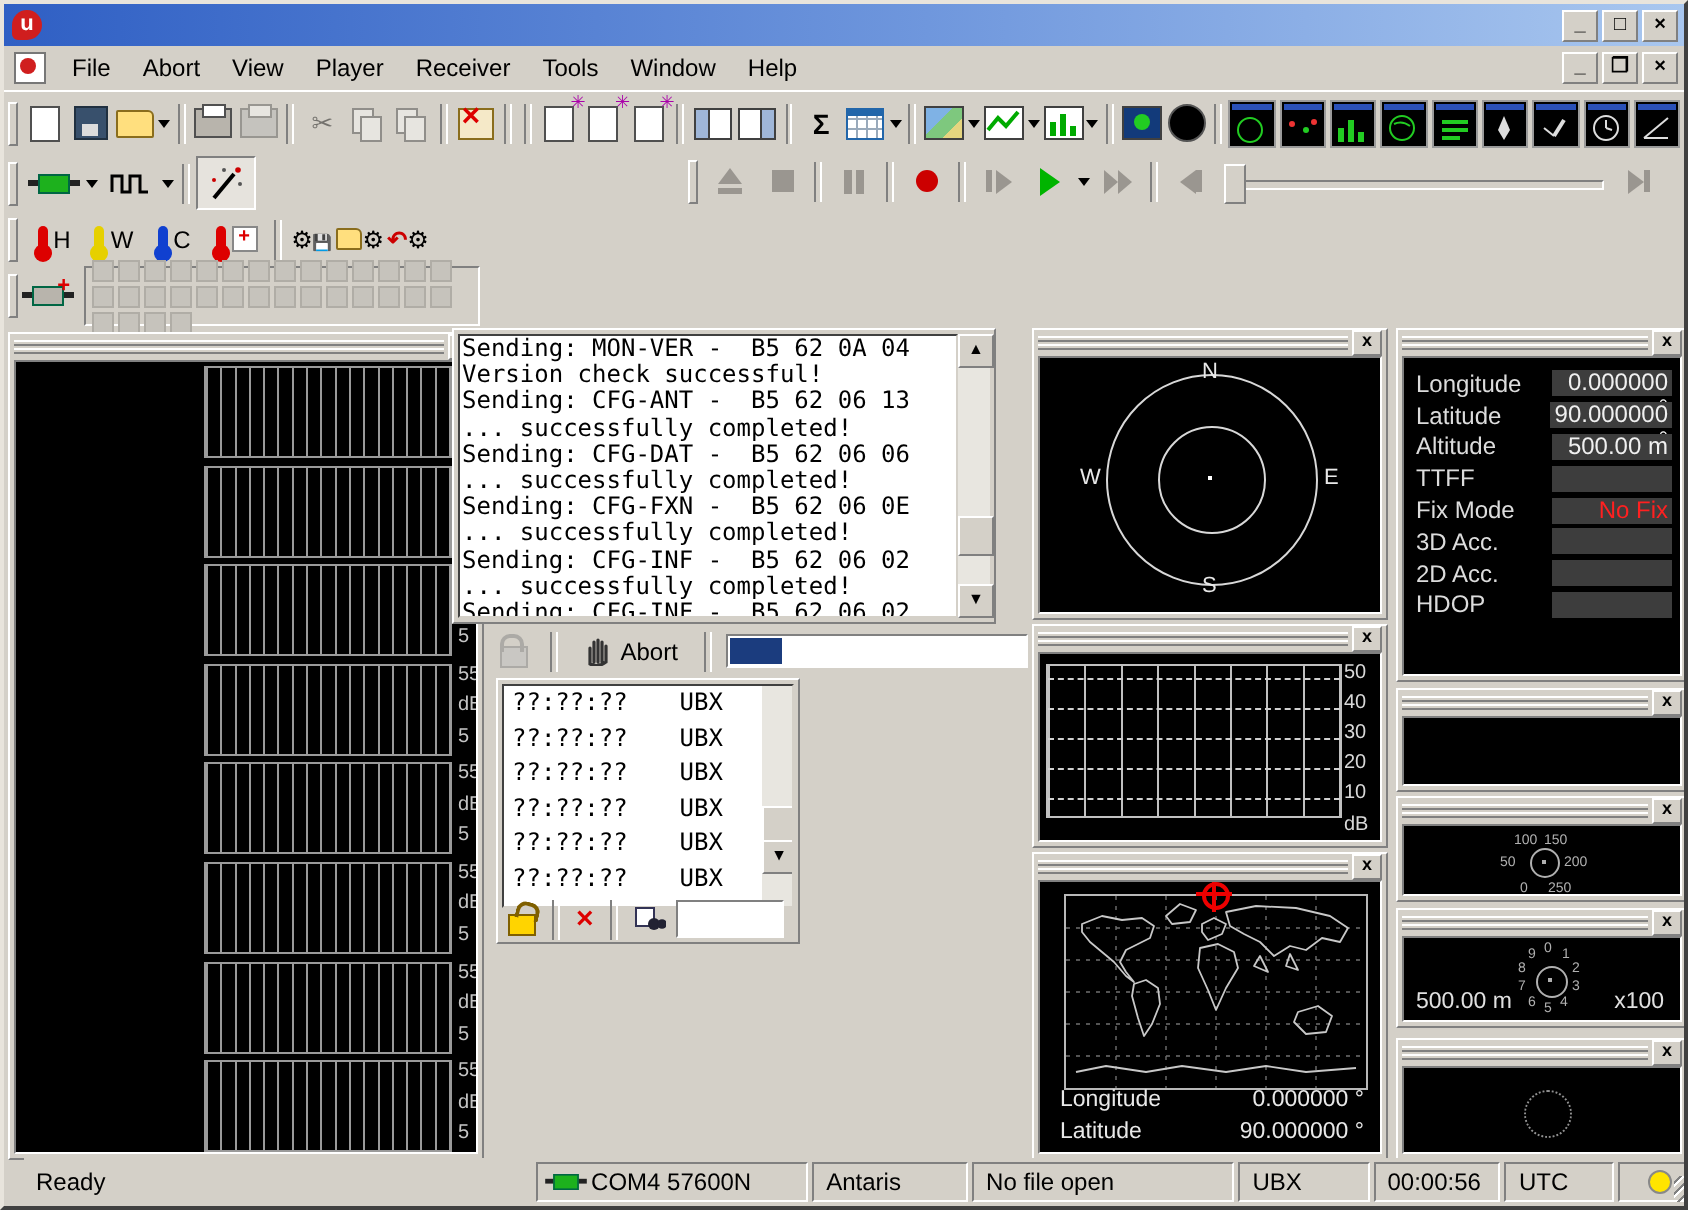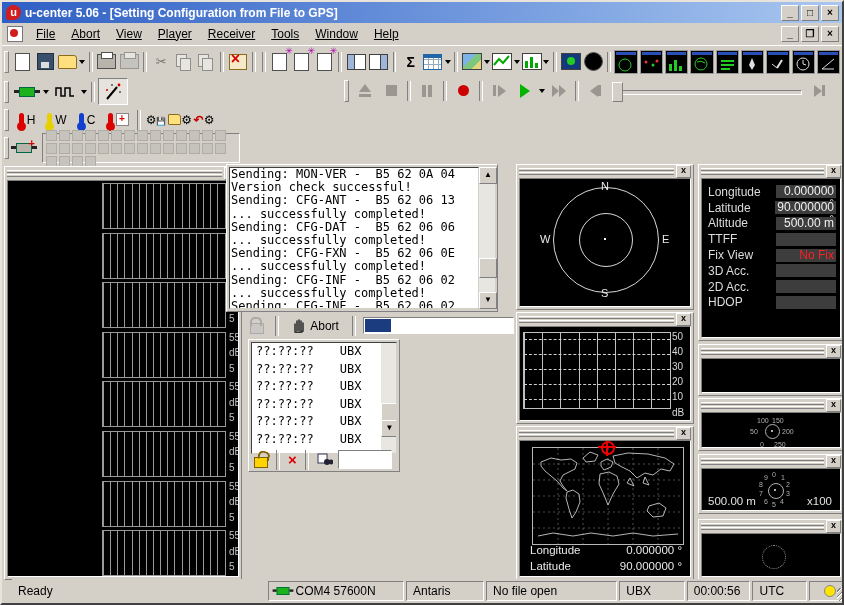--- a/index.html
+++ b/index.html
@@ -14,21 +14,21 @@
   
   .titlebar{left:0;top:0;width:840px;height:21px;background:linear-gradient(90deg,#2f5fc4,#6f97dd 55%,#a9c7ef);
             display:flex;align-items:center;color:#fff;font-weight:bold;font-size:12px;}
   .ublogo{width:15px;height:15px;margin:0 4px;background:#d01e1e;border-radius:50% 50% 50% 20%;color:#fff;
           font-weight:bold;font-size:11px;line-height:14px;text-align:center;}
   .capbtns{margin-left:auto;display:flex;gap:2px;padding-right:3px;}
   .capbtn{width:16px;height:14px;background:#d4d0c8;font-size:10px;font-weight:bold;color:#000;
           display:flex;align-items:center;justify-content:center;line-height:1;}
   
   .menubar{left:0;top:21px;width:840px;height:21px;display:flex;align-items:center;background:#d4d0c8;}
-  .menuitem{padding:2px 8px;text-decoration:underline;}
+  .menuitem{padding:2px 8px;}
   .mdoc{width:14px;height:14px;margin:0 5px;background:#fff;border:1px solid #777;position:relative;}
   .mdoc:before{content:"";position:absolute;left:2px;top:2px;width:8px;height:8px;background:#d01e1e;border-radius:50%;}
   
   .tbrow{left:0;width:840px;background:#d4d0c8;display:flex;align-items:center;}
   .tgrip{width:3px;height:20px;margin:0 3px 0 2px;border:1px solid;border-color:#fff #808080 #808080 #fff;}
   .sep{width:2px;height:20px;margin:0 3px;border-left:1px solid #808080;border-right:1px solid #fff;}
   .tbtn{width:24px;height:23px;display:flex;align-items:center;justify-content:center;position:relative;}
   .tbtn.dim{opacity:.45;filter:grayscale(1);}
   .dd{width:8px;height:23px;display:flex;align-items:center;justify-content:center;}
   .dd:after{content:"";border:3px solid transparent;border-top:4px solid #000;margin-top:4px;}
@@ -135,21 +135,20 @@
   .gripcorner{position:absolute;right:2px;bottom:2px;width:13px;height:13px;
      background:repeating-linear-gradient(135deg,transparent 0 2px,#808080 2px 3px,#fff 3px 4px);}
 </style>
 </head>
 <body>
 
 <div id="app">
 
   <div class="abs titlebar">
     <div class="ublogo">u</div>
-    <span>u-center 5.06 - [Setting Configuration from File to GPS]</span>
     <div class="capbtns">
       <div class="capbtn out">_</div>
       <div class="capbtn out">□</div>
       <div class="capbtn out">×</div>
     </div>
   </div>
 
   <div class="abs menubar">
     <div class="mdoc"></div>
     <div class="menuitem">File</div>
@@ -737,21 +736,21 @@
         </div>
       <div class="drow">
           <span class="dlabel">Altitude</span>
           <span class="dval">500.00 m</span>
         </div>
       <div class="drow">
           <span class="dlabel">TTFF</span>
           <span class="dval"></span>
         </div>
       <div class="drow">
-          <span class="dlabel">Fix View</span>
+          <span class="dlabel">Fix Mode</span>
           <span class="dval" style="color:#ff2020;">No Fix</span>
         </div>
       <div class="drow">
           <span class="dlabel">3D Acc.</span>
           <span class="dval"></span>
         </div>
       <div class="drow">
           <span class="dlabel">2D Acc.</span>
           <span class="dval"></span>
         </div>

